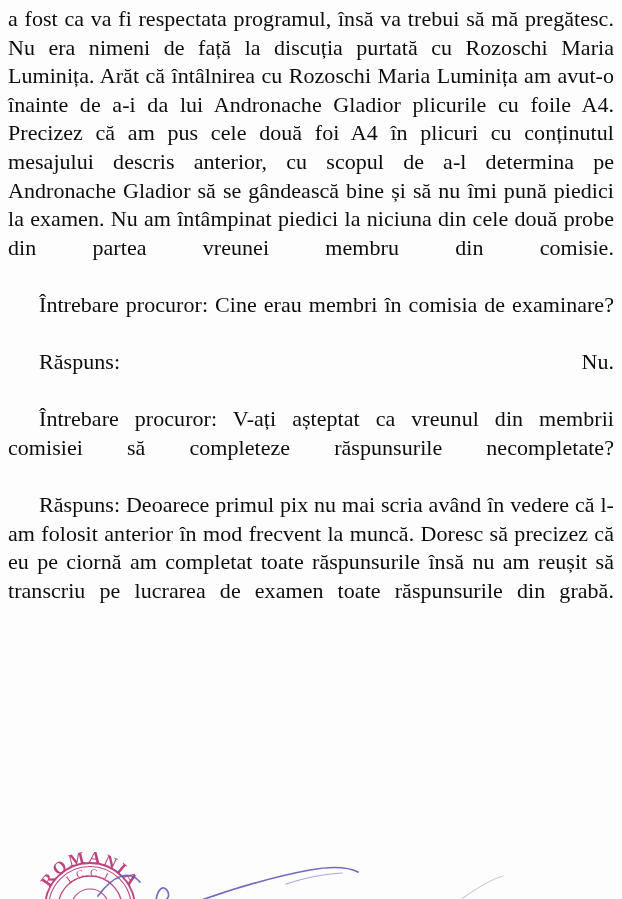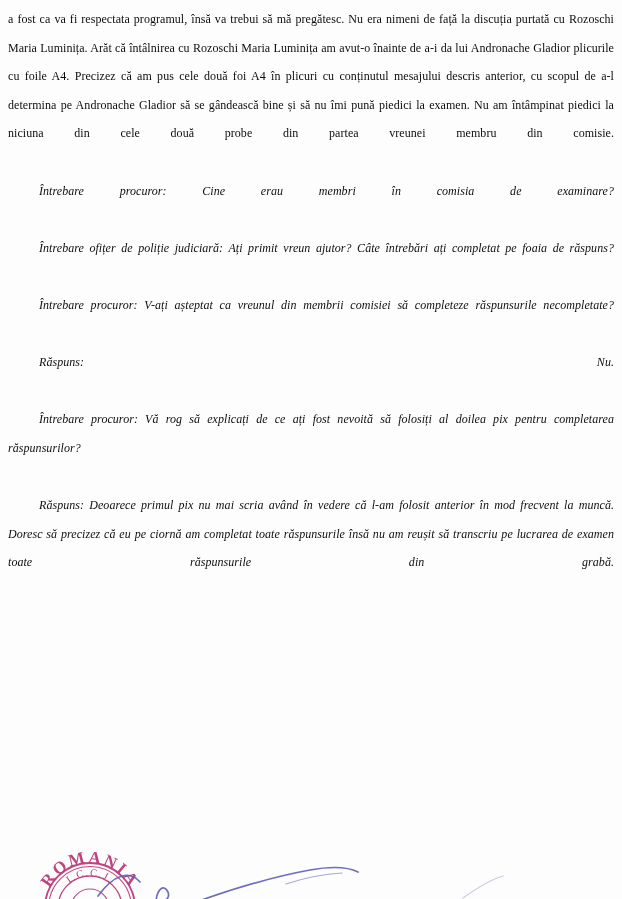--- a/index.html
+++ b/index.html
@@ -19,32 +19,31 @@
   }
   .doc-body {
     position: absolute;
     left: 8px;
     top: 5px;
     width: 606px;
   }
   .para {
     margin: 0;
     padding: 0;
-    font-size: 12px;
+    font-size: 22px;
     line-height: 28.6px;
     text-align: justify;
     text-justify: inter-word;
     text-indent: 0;
     letter-spacing: 0.05px;
     word-spacing: 0.2px;
     hyphens: none;
   }
   .para.indent {
     text-indent: 31px;
-    font-style: italic;
   }
   .para.noindent {
     text-indent: 0;
   }
   
   .para::after {
     content: "";
     display: inline-block;
     width: 100%;
   }
@@ -82,24 +81,22 @@
   .signature-faint svg { display: block; width: 120px; height: 28px; }
 </style>
 </head>
 <body>
 
 <div class="page">
 
   <div class="doc-body">
     <p class="para noindent">a fost ca va fi respectata programul, însă va trebui să mă pregătesc. Nu era nimeni de față la discuția purtată cu Rozoschi Maria Luminița. Arăt că întâlnirea cu Rozoschi Maria Luminița am avut-o înainte de a-i da lui Andronache Gladior plicurile cu foile A4. Precizez că am pus cele două foi A4 în plicuri cu conținutul mesajului descris anterior, cu scopul de a-l determina pe Andronache Gladior să se gândească bine și să nu îmi pună piedici la examen. Nu am întâmpinat piedici la niciuna din cele două probe din partea vreunei membru din comisie.</p>
     <p class="para indent">Întrebare procuror: Cine erau membri în comisia de examinare?</p>
-    <p class="para indent">Întrebare ofițer de poliție judiciară: Ați primit vreun ajutor? Câte întrebări ați completat pe foaia de răspuns?</p>
+    <p class="para indent">Răspuns: Nu.</p>
     <p class="para indent">Întrebare procuror: V-ați așteptat ca vreunul din membrii comisiei să completeze răspunsurile necompletate?</p>
-    <p class="para indent">Răspuns: Nu.</p>
-    <p class="para indent">Întrebare procuror: Vă rog să explicați de ce ați fost nevoită să folosiți al doilea pix pentru completarea răspunsurilor?</p>
     <p class="para indent">Răspuns: Deoarece primul pix nu mai scria având în vedere că l-am folosit anterior în mod frecvent la muncă. Doresc să precizez că eu pe ciornă am completat toate răspunsurile însă nu am reușit să transcriu pe lucrarea de examen toate răspunsurile din grabă.</p>
 
   </div>
 
   <div class="seal">
     <svg viewBox="0 0 112 112" xmlns="http://www.w3.org/2000/svg">
       <defs>
         <path id="outerArc" d="M 11,56 A 45,45 0 0 1 101,56"></path>
         <path id="innerArcTop" d="M 24,56 A 32,32 0 0 1 88,56"></path>
         <path id="innerArcBottom" d="M 88,56 A 32,32 0 0 1 24,56"></path>

